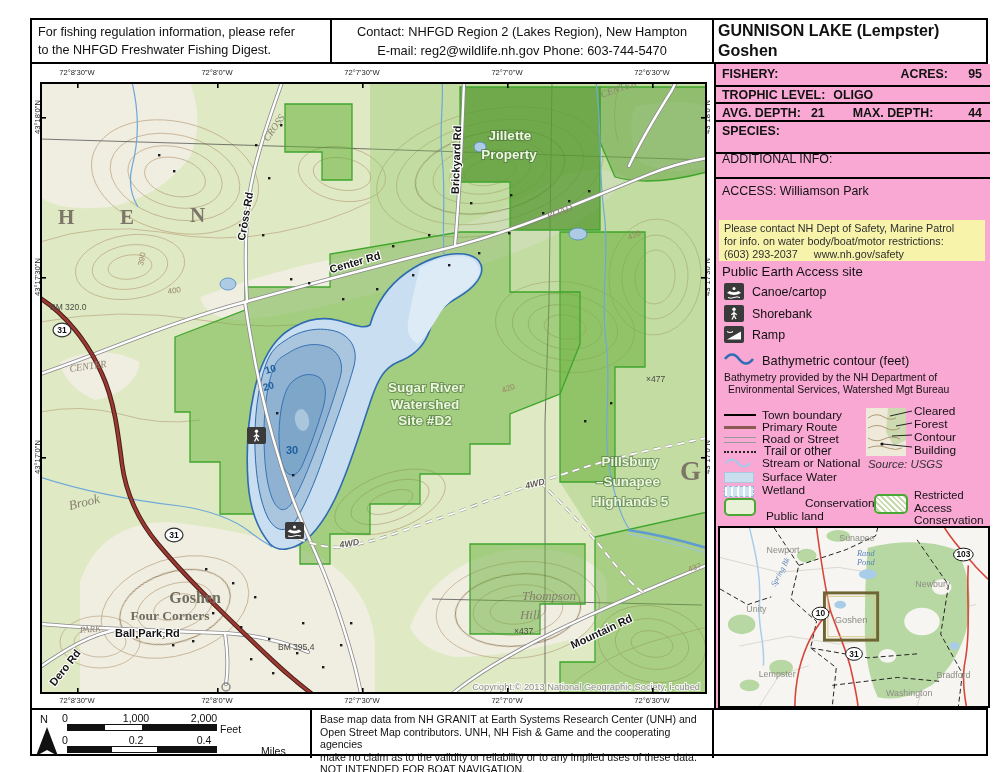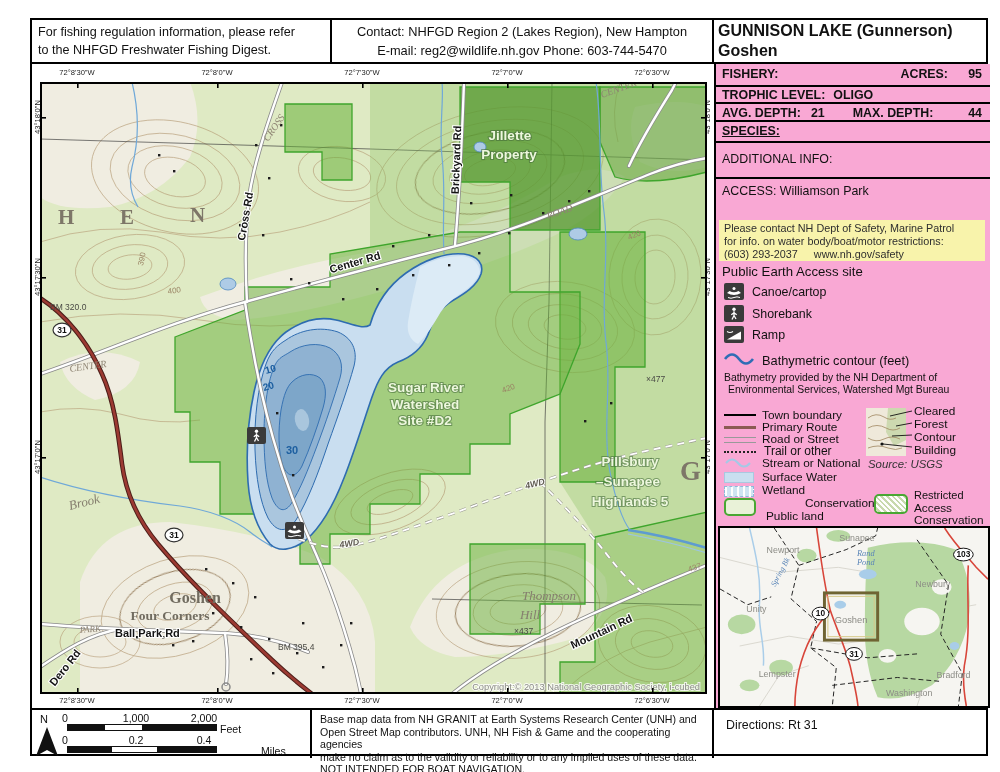--- a/index.html
+++ b/index.html
@@ -71,21 +71,21 @@
 
   <div class="cell hdr-left">
     <div>For fishing regulation information, please refer</div>
     <div>to the NHFGD Freshwater Fishing Digest.</div>
   </div>
   <div class="cell hdr-mid">
     <div>Contact: NHFGD Region 2 (Lakes Region), New Hampton</div>
     <div>E-mail: reg2@wildlife.nh.gov Phone: 603-744-5470</div>
   </div>
   <div class="cell hdr-right">
-    <div>GUNNISON LAKE (Gunnerson)</div>
+    <div>GUNNISON LAKE (Lempster)</div>
     <div>Goshen</div>
   </div>
   <div class="cell hdr-rule"></div>
 
   <div class="cell map-region">
     <span class="coord" style="left:5px;top:4px;">72°8'30"W</span>
     <span class="coord" style="left:145px;top:4px;">72°8'0"W</span>
     <span class="coord" style="left:290px;top:4px;">72°7'30"W</span>
     <span class="coord" style="left:435px;top:4px;">72°7'0"W</span>
     <span class="coord" style="left:580px;top:4px;">72°6'30"W</span>
@@ -372,21 +372,21 @@
     <div class="prow" style="top:23px;height:17px;padding-top:1px;display:flex;">
       <span>TROPHIC LEVEL:</span>
       <span style="margin-left:8px;">OLIGO</span>
     </div>
     <div class="prow" style="top:40px;height:18px;padding-top:2px;display:flex;">
       <span>AVG. DEPTH:</span>
       <span style="margin-left:10px;">21</span>
       <span style="margin-left:28px;">MAX. DEPTH:</span>
       <span style="margin-left:auto;width:34px;text-align:right;">44</span>
     </div>
-    <div class="prow" style="top:58px;height:21px;padding-top:2px;text-decoration:underline;">
+    <div class="prow" style="top:58px;height:32px;padding-top:2px;">
       <span>SPECIES:</span>
     </div>
     <div class="prow plain" style="top:83px;height:32px;padding-top:5px;">
       <span>ADDITIONAL INFO:</span>
     </div>
     <div class="prow plain" style="top:115px;height:31px;padding-top:5px;border-bottom:none;">
       <span>ACCESS: Williamson Park</span>
     </div>
     <div class="notice">
       <div>Please contact NH Dept of Safety, Marine Patrol</div>
@@ -569,18 +569,15 @@
           <div class="seg-b" style="width:40%;"></div>
     </div>
     <span class="sc-unit" style="top:35px;padding-left:41px;">Miles</span>
   </div>
   <div class="cell disc-cell">
     <div>Base map data from NH GRANIT at Earth Systems Research Center (UNH) and</div>
     <div>Open Street Map contributors.  UNH, NH Fish &amp; Game and the cooperating agencies</div>
     <div>make no claim as to the validity or reliability or to any implied uses of these data.</div>
     <div>NOT INTENDED FOR BOAT NAVIGATION.</div>
   </div>
-  <div class="cell dir-cell">
-    <span>Directions: Rt 31</span>
-  </div>
 
 </div>
 </div>
 
 </body></html>

